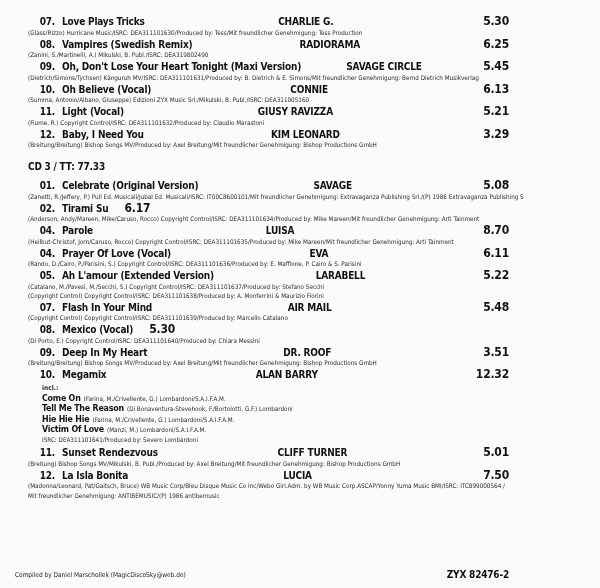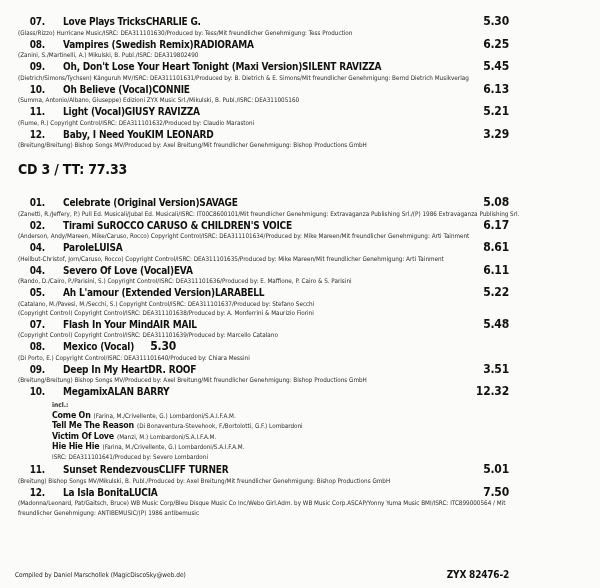--- a/index.html
+++ b/index.html
@@ -7,53 +7,53 @@
     width:600px; height:588px;
     background:#fbfbfa;
     font-family:"DejaVu Sans", sans-serif;
     font-stretch:condensed;
     color:#141414;
     -webkit-font-smoothing:antialiased;
   }
   #page {
     position:relative;
     width:524px; height:588px;
-    padding:14px 15px 0 15px;
+    padding:14px 15px 0 25px;
     box-sizing:border-box;
     overflow:hidden;
   }
   .section { margin:0; }
   .section-header {
-    font-weight:bold; font-size:14px; letter-spacing:-0.2px;
-    margin:12px 0 18px 3px; color:#111;
+    font-weight:bold; font-size:10px; letter-spacing:-0.2px;
+    margin:12px 0 6px 3px; color:#111;
   }
   .track-block { margin:0; }
   .track-row { display:flex; align-items:baseline; height:13.5px; }
   .t-num {
     width:30px; text-align:right; flex:0 0 30px;
     font-weight:bold; font-size:10px; letter-spacing:-0.2px; color:#111;
   }
   .t-title {
-    margin-left:18px; font-weight:bold; font-size:10px;
+    margin-left:7px; font-weight:bold; font-size:10px;
     letter-spacing:-0.2px; white-space:nowrap; color:#111;
   }
   .t-artist {
-    flex:1; text-align:left; font-weight:bold; font-size:10px;
+    flex:1; text-align:center; font-weight:bold; font-size:10px;
     letter-spacing:-0.2px; white-space:nowrap; color:#111;
   }
   .t-dur {
     flex:0 0 42px; width:42px; text-align:right;
     font-weight:bold; font-size:12px; letter-spacing:-0.2px; color:#111;
   }
   .t-credit {
     font-size:6.3px; color:#2b2b2b; margin-left:3px;
     height:9px; line-height:9px; white-space:nowrap;
   }
   .t-credit.wrap { white-space:normal; height:auto; line-height:9.5px; padding-bottom:1px; }
-  .extras { margin:3px 0 1px 37px; }
+  .extras { margin:3px 0 1px 17px; }
   .sub-incl { font-size:6.6px; font-weight:bold; color:#2b2b2b; height:9px; line-height:9px; }
   .sub-song { display:flex; align-items:baseline; height:10.5px; }
   .sub-title { font-weight:bold; font-size:8.8px; letter-spacing:-0.2px; white-space:nowrap; color:#111; }
   .sub-credit { font-size:6.3px; color:#2b2b2b; margin-left:3px; white-space:nowrap; }
   .sub-isrc { font-size:6.3px; color:#2b2b2b; height:9.5px; line-height:9.5px; }
   .footer {
     position:absolute; left:15px; right:15px; bottom:8px;
     display:flex; justify-content:space-between; align-items:center;
   }
   .footer-left { font-size:6.5px; color:#222; }
@@ -84,21 +84,21 @@
       <span class="t-artist">RADIORAMA</span>
       <span class="t-dur">6.25</span>
     </div>
     <div class="t-credit">(Zanini, S./Martinelli, A.) Mikulski, B. Publ./ISRC: DEA319802490</div>
   </div>
 
   <div class="track-block">
     <div class="track-row">
       <span class="t-num">09.</span>
       <span class="t-title">Oh, Don't Lose Your Heart Tonight (Maxi Version)</span>
-      <span class="t-artist">SILENT RAVIZZA</span>
+      <span class="t-artist">SAVAGE CIRCLE</span>
       <span class="t-dur">5.45</span>
     </div>
     <div class="t-credit">(Dietrich/Simons/Tychsen) Känguruh MV/ISRC: DEA311101631/Produced by: B. Dietrich &amp; E. Simons/Mit freundlicher Genehmigung: Bernd Dietrich Musikverlag</div>
   </div>
 
   <div class="track-block">
     <div class="track-row">
       <span class="t-num">10.</span>
       <span class="t-title">Oh Believe (Vocal)</span>
       <span class="t-artist">CONNIE</span>
@@ -140,40 +140,39 @@
       <span class="t-artist">SAVAGE</span>
       <span class="t-dur">5.08</span>
     </div>
     <div class="t-credit">(Zanetti, R./Jeffery, P.) Pull Ed. Musicali/Jubal Ed. Musicali/ISRC: IT00C8600101/Mit freundlicher Genehmigung: Extravaganza Publishing Srl./(P) 1986 Extravaganza Publishing Srl.</div>
   </div>
 
   <div class="track-block">
     <div class="track-row">
       <span class="t-num">02.</span>
       <span class="t-title">Tirami Su</span>
-      <span class="t-artist">ROCCO CARUSO &amp; CHILDREN'S VOICE</span>
       <span class="t-dur">6.17</span>
     </div>
     <div class="t-credit">(Anderson, Andy/Mareen, Mike/Caruso, Rocco) Copyright Control/ISRC: DEA311101634/Produced by: Mike Mareen/Mit freundlicher Genehmigung: Arti Tainment</div>
   </div>
 
   <div class="track-block">
     <div class="track-row">
       <span class="t-num">04.</span>
       <span class="t-title">Parole</span>
       <span class="t-artist">LUISA</span>
-      <span class="t-dur">8.61</span>
+      <span class="t-dur">8.70</span>
     </div>
     <div class="t-credit">(Heilbut-Christof, Jorn/Caruso, Rocco) Copyright Control/ISRC: DEA311101635/Produced by: Mike Mareen/Mit freundlicher Genehmigung: Arti Tainment</div>
   </div>
 
   <div class="track-block">
     <div class="track-row">
       <span class="t-num">04.</span>
-      <span class="t-title">Severo Of Love (Vocal)</span>
+      <span class="t-title">Prayer Of Love (Vocal)</span>
       <span class="t-artist">EVA</span>
       <span class="t-dur">6.11</span>
     </div>
     <div class="t-credit">(Rando, D./Cairo, P./Parisini, S.) Copyright Control/ISRC: DEA311101636/Produced by: E. Maffione, P. Cairo &amp; S. Parisini</div>
   </div>
 
   <div class="track-block">
     <div class="track-row">
       <span class="t-num">05.</span>
       <span class="t-title">Ah L'amour (Extended Version)</span>
@@ -230,27 +229,27 @@
     <span class="sub-title">Come On</span>
     <span class="sub-credit">(Farina, M./Crivellente, G.) Lombardoni/S.A.I.F.A.M.</span>
   </div>
 
   <div class="sub-song">
     <span class="sub-title">Tell Me The Reason</span>
     <span class="sub-credit">(Di Bonaventura-Stevehook, F./Bortolotti, G.F.) Lombardoni</span>
   </div>
 
   <div class="sub-song">
+    <span class="sub-title">Hie Hie Hie</span>
+    <span class="sub-credit">(Farina, M./Crivellente, G.) Lombardoni/S.A.I.F.A.M.</span>
+  </div>
+
+  <div class="sub-song">
     <span class="sub-title">Victim Of Love</span>
     <span class="sub-credit">(Manzi, M.) Lombardoni/S.A.I.F.A.M.</span>
-  </div>
-
-  <div class="sub-song">
-    <span class="sub-title">Hie Hie Hie</span>
-    <span class="sub-credit">(Farina, M./Crivellente, G.) Lombardoni/S.A.I.F.A.M.</span>
   </div>
 <div class="sub-isrc">ISRC: DEA311101641/Produced by: Severo Lombardoni</div>
             </div>
           </div>
 
   <div class="track-block">
     <div class="track-row">
       <span class="t-num">11.</span>
       <span class="t-title">Sunset Rendezvous</span>
       <span class="t-artist">CLIFF TURNER</span>

